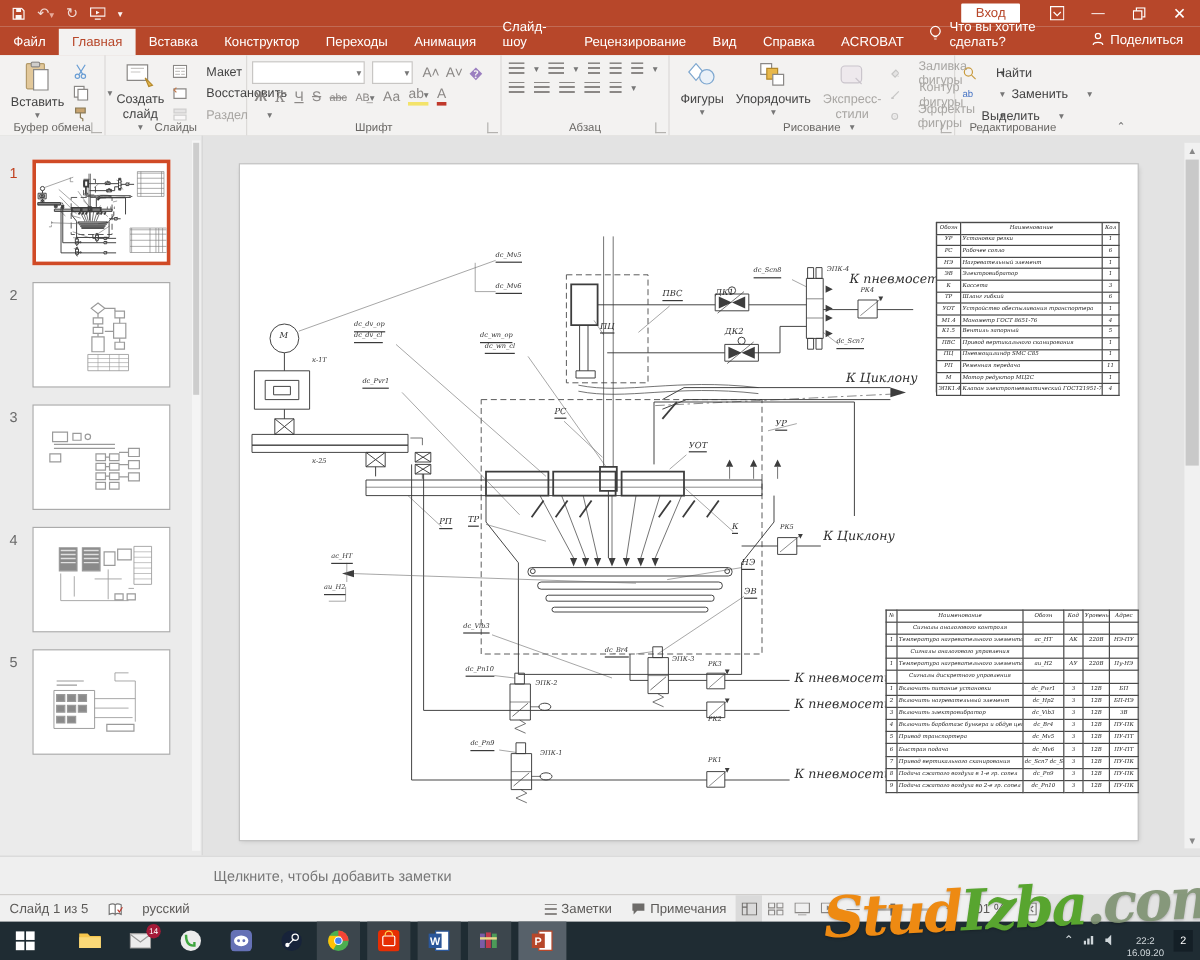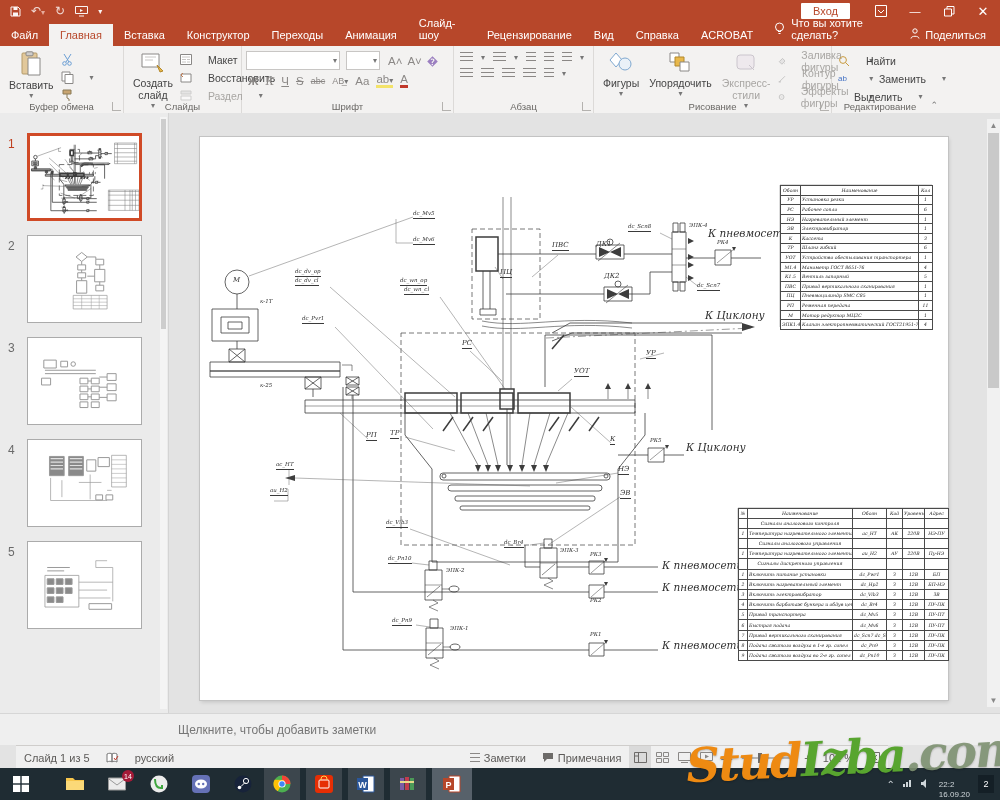--- a/index.html
+++ b/index.html
@@ -68,37 +68,37 @@
   td.c{text-align:center;}
   
   .vscroll{position:absolute;right:0;top:6px;width:13px;height:588px;background:#F1F1F1;font-size:8px;color:#888;}
   .vscroll .arr{height:13px;display:flex;align-items:center;justify-content:center;}
   .vscroll .vth{position:absolute;left:1px;top:14px;width:11px;height:255px;background:#C9C9C9;}
   .vscroll .arr.dn{position:absolute;bottom:0;left:0;right:0;}
   
   .notes{position:absolute;left:0;top:713px;width:1000px;height:32px;background:#EFEFEF;border-top:1px solid #D6D6D6;
          font-size:12px;color:#767676;display:flex;align-items:center;padding-left:178px;box-sizing:border-box;}
   
-  .statusbar{position:absolute;left:16px;top:745px;width:872px;height:23px;background:#F0F0F0;border-top:1px solid #CFCDCB;
+  .statusbar{position:absolute;left:0;top:745px;width:872px;height:23px;background:#F0F0F0;border-top:1px solid #CFCDCB;
              display:flex;align-items:flex-end;font-size:11px;color:#5c5a58;}
   .statusbar .seg{display:flex;align-items:center;gap:4px;padding:0 8px;height:100%;}
   .statusbar .right{margin-left:auto;display:flex;align-items:center;height:100%;}
   .viewbtn{width:22px;height:100%;display:flex;align-items:center;justify-content:center;}
   .viewbtn.on{background:#DADADA;}
   .zoomtrack{width:52px;height:2px;background:#B8B6B4;position:relative;margin:0 6px;}
   .zoomthumb{position:absolute;left:16px;top:-4px;width:4px;height:10px;background:#6d6b69;}
   
   .taskbar{position:absolute;left:0;top:768px;width:1000px;height:32px;background:#1F2C33;display:flex;align-items:center;}
   .tkslot{width:42px;height:32px;display:flex;align-items:center;justify-content:center;position:relative;flex:0 0 auto;}
   .tkslot.boxed{background:#3C464D;width:36px;margin-right:6px;}
   .tkslot.activewin{background:#57616A;width:40px;}
   .badge{position:absolute;top:2px;right:4px;background:#A41A38;color:#fff;border-radius:50%;font-size:7px;
          width:12px;height:12px;display:flex;align-items:center;justify-content:center;}
   .tray{margin-left:auto;display:flex;align-items:center;gap:8px;color:#cfd6da;font-size:8px;padding-right:6px;}
-  .trayclock{text-align:left;line-height:1.25;margin-top:12px;}
+  .trayclock{text-align:center;line-height:1.25;margin-top:12px;}
   .traybadge{width:16px;height:18px;background:#141F26;color:#fff;display:flex;align-items:center;justify-content:center;font-size:9px;}
   
   .watermark{position:absolute;left:686px;top:730px;width:320px;font:italic bold 47px "DejaVu Serif",serif;
              letter-spacing:-2px;transform:rotate(-3deg);z-index:50;pointer-events:none;
              text-shadow:0 1px 2px rgba(0,0,0,.25);white-space:nowrap;}
   .wm1{color:#EE8A12;} .wm2{color:#58A52F;} .wm3{color:#7D9070;opacity:.9;}
   
   svg .ln, svg path, svg rect, svg circle, svg ellipse, svg polyline{vector-effect:non-scaling-stroke;}
 </style>
 </head>
@@ -338,21 +338,21 @@
       <span><svg width="10" height="11" viewBox="0 0 10 11">
             <circle cx="5" cy="3" r="2.2" fill="none" stroke="#fff"></circle>
             <path d="M1 10.5c0-3 8-3 8 0" fill="none" stroke="#fff"></path>
           </svg></span>
       <span>Поделиться</span>
     </div>
   </div>
 
   <div class="ribbon">
 
-    <div class="grp" style="width:124px">
+    <div class="grp" style="width:88px">
       <div style="display:flex">
         <div class="bigbtn">
           <svg width="22" height="26" viewBox="0 0 22 26">
               <rect x="2" y="2" width="15" height="21" rx="1" fill="#E2C89A" stroke="#B39A6A"></rect>
               <rect x="6" y="0.8" width="7" height="4" rx="1" fill="#CFCDCB" stroke="#8a8886"></rect>
               <rect x="8" y="7" width="12" height="17" fill="#fff" stroke="#8a8886"></rect>
             </svg>
           <span class="cap">Вставить</span>
           <span class="chev">▾</span>
         </div>

